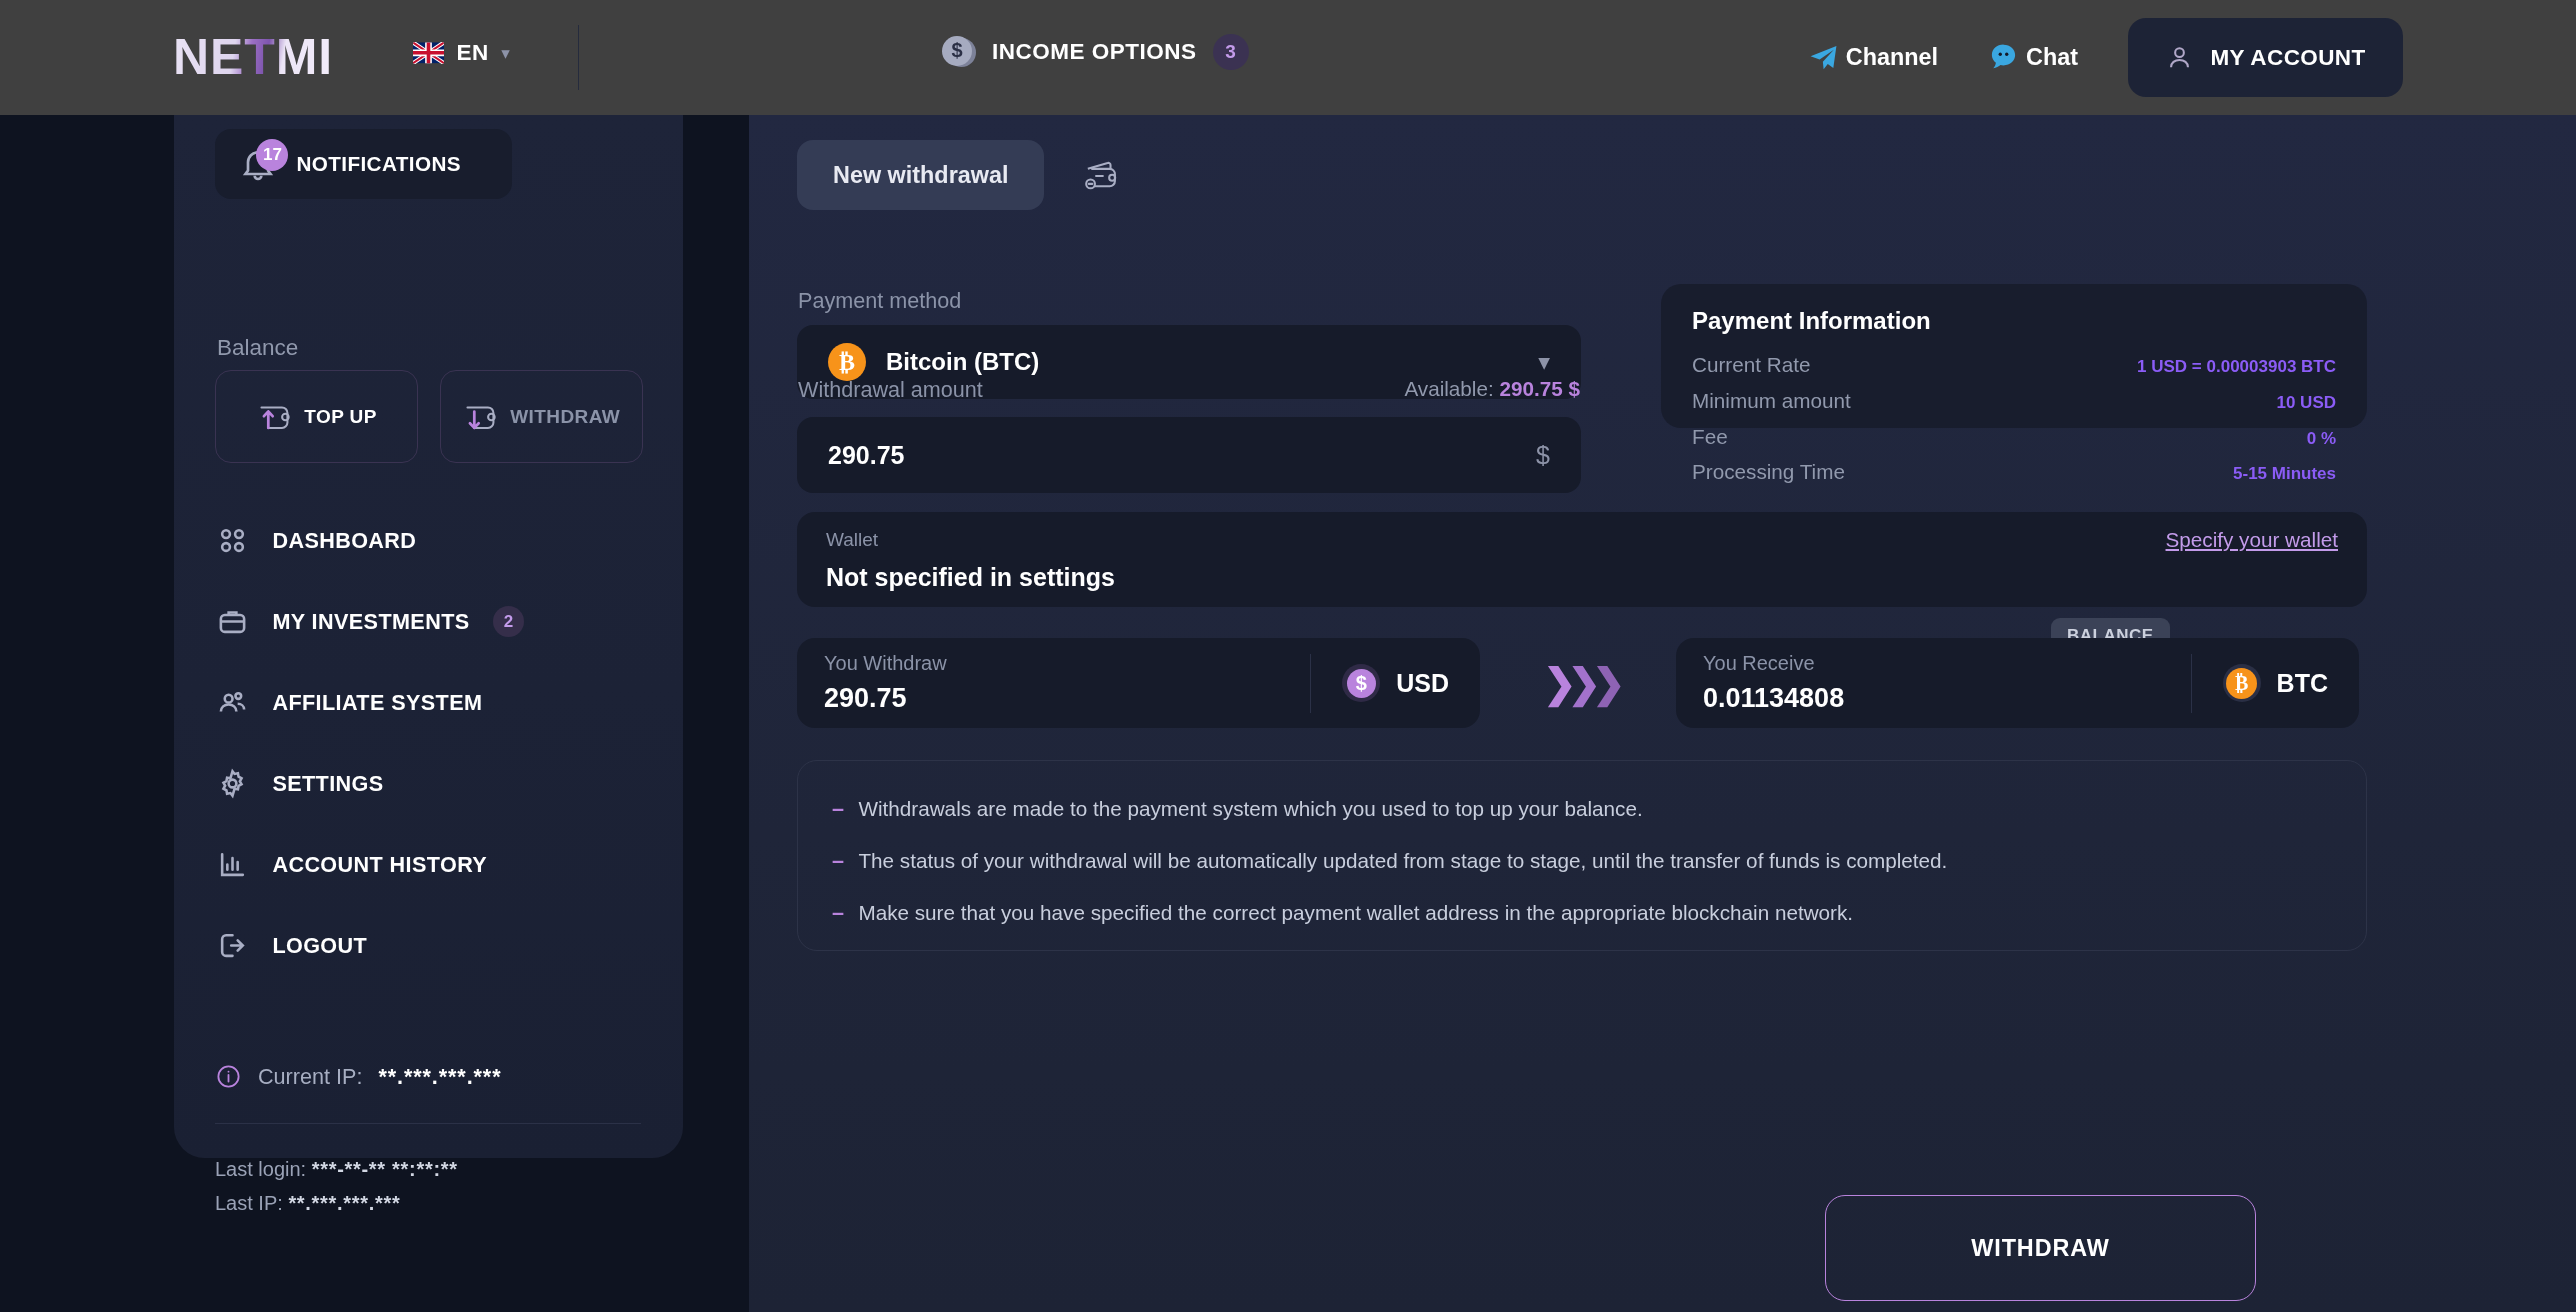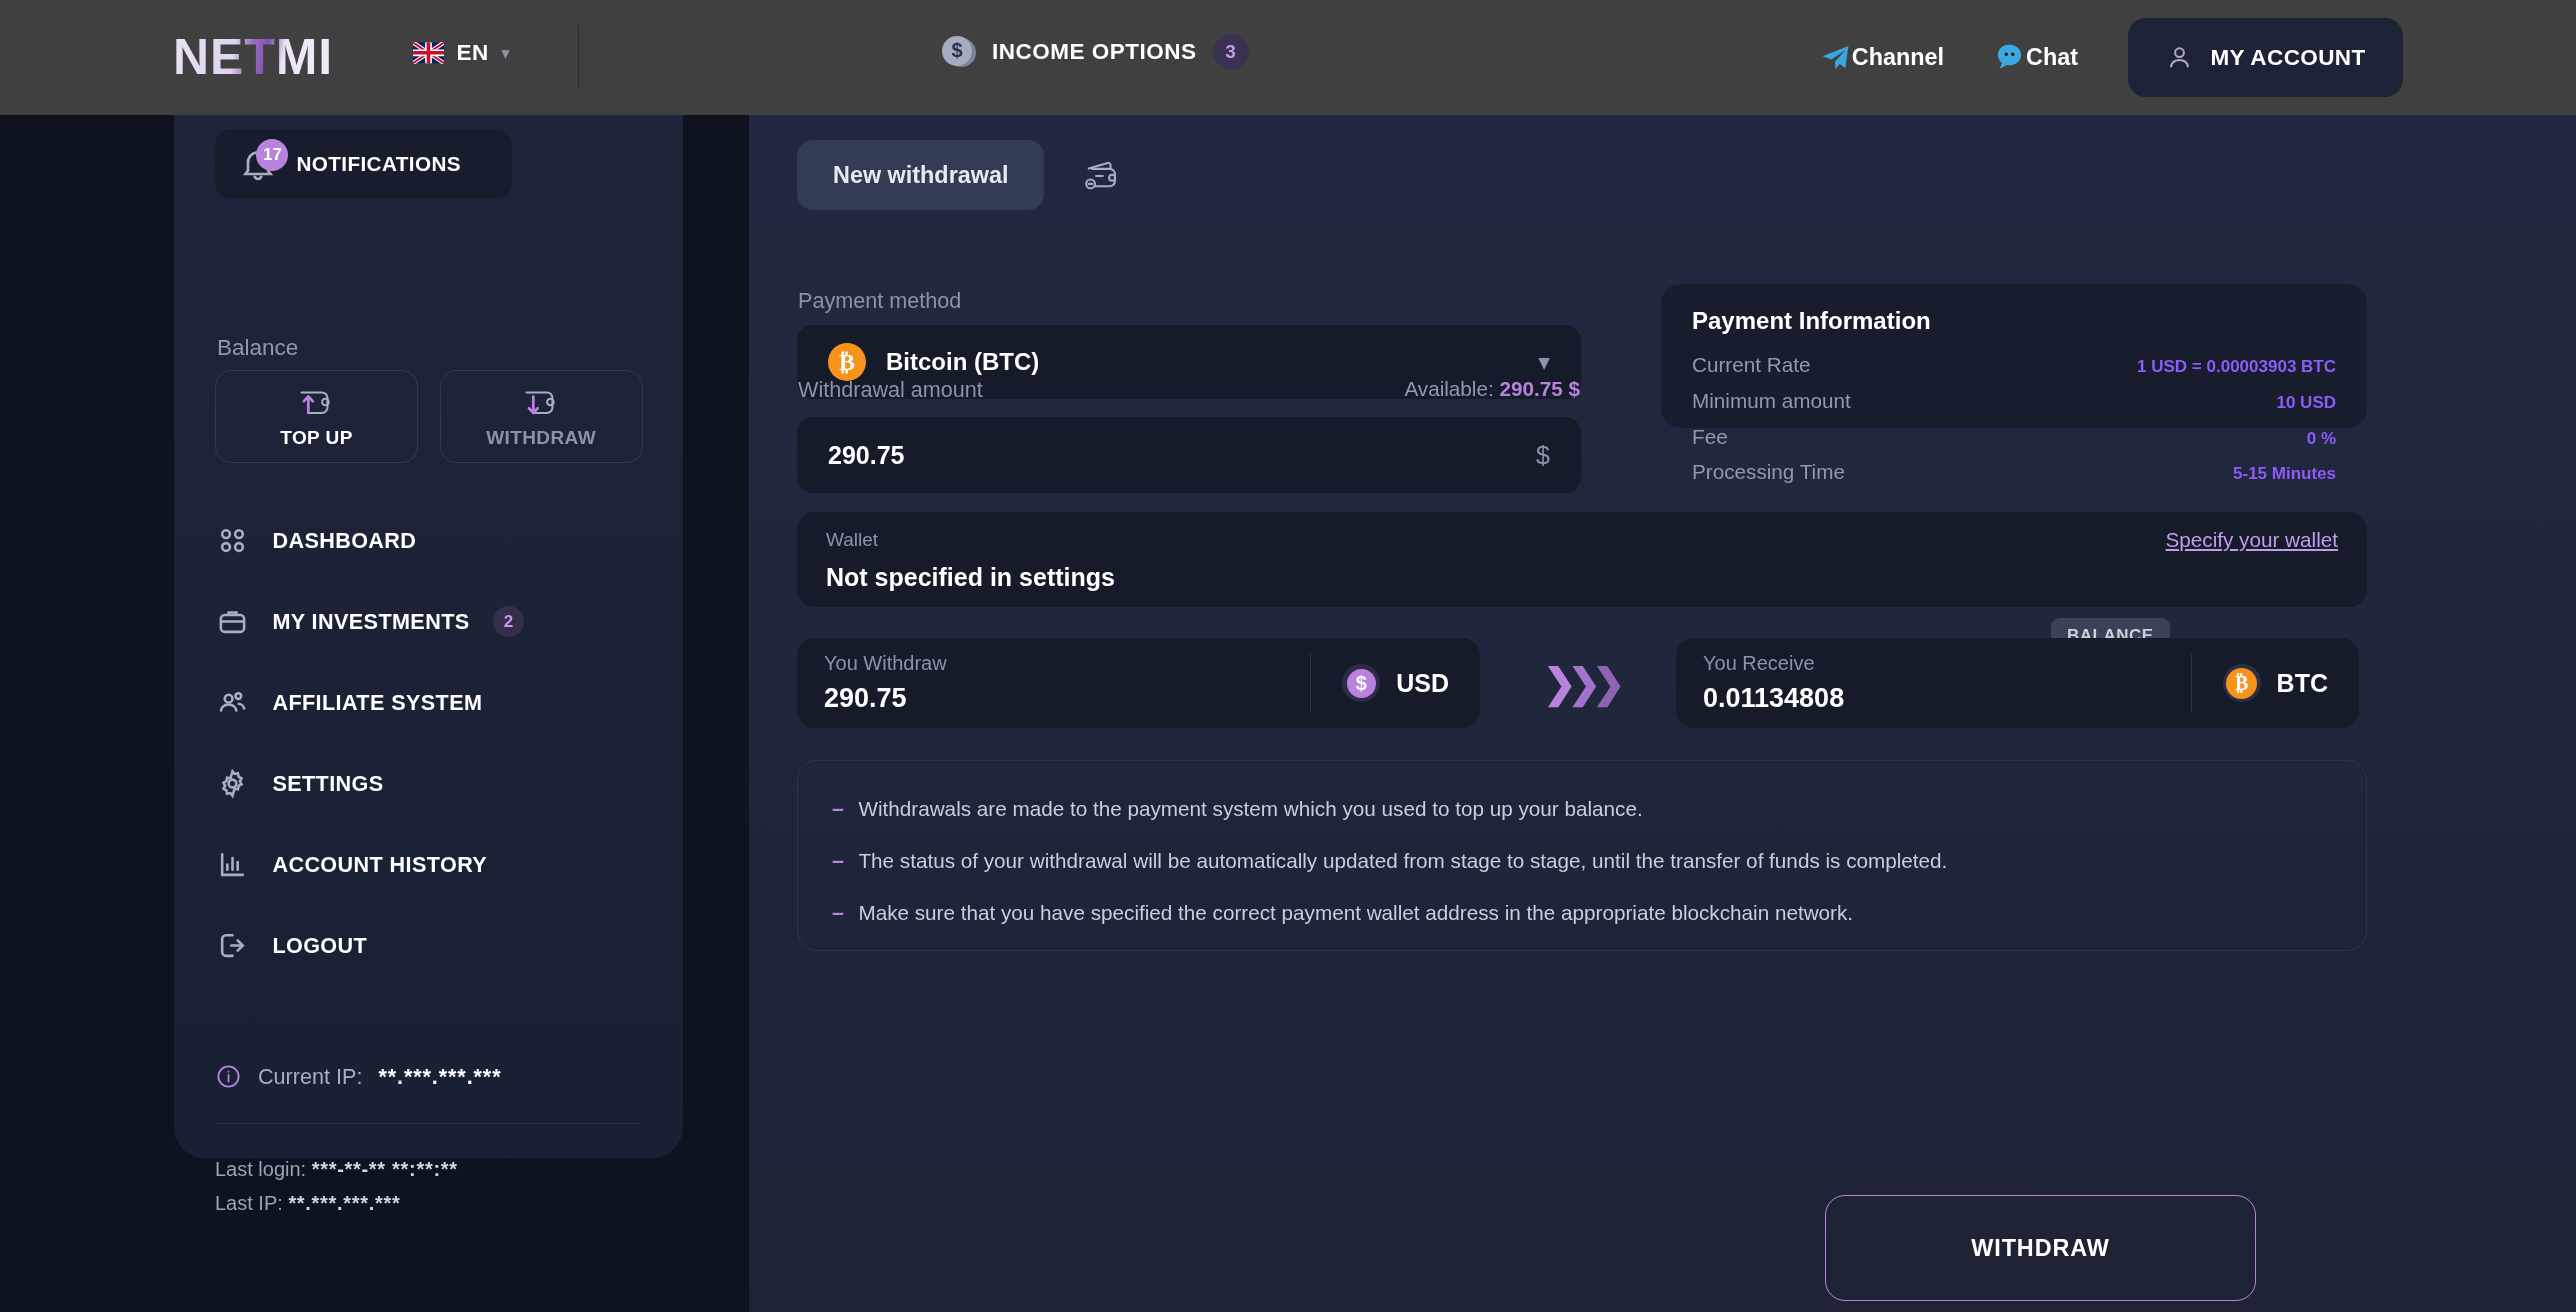--- a/index.html
+++ b/index.html
@@ -54,21 +54,21 @@
   .coin-ic .c2 { position:absolute; left:0; top:0.9px; width:30px; height:30px; border-radius:50%; background:#a6abc0;
                  display:flex; align-items:center; justify-content:center; color:#2b3046; font-weight:800; font-size:20px; }
   .income-label { color:#fff; font-size: 22.5px; font-weight: 700; letter-spacing:0.5px; }
   .badge-round {
     min-width: 36px; height: 36px; border-radius: 50%; background:#3b3252;
     display:flex; align-items:center; justify-content:center;
     color:#c39bea; font-size: 19px; font-weight:700;
   }
 
   .hdr-right { position:absolute; right: 0; top: 0; height:115px; display:flex; align-items:center; }
-  .hdr-link { display:flex; align-items:center; gap:1px; margin-right: 50px; cursor:pointer; }
+  .hdr-link { display:flex; align-items:center; gap:7px; margin-right: 50px; cursor:pointer; }
   .hdr-link .lbl { color:#fff; font-size:23.4px; font-weight:600; }
   .tg-ic { width:31px; height:31px; display:block; }
   .acct-btn {
     width: 275px; height: 79px; border-radius: 18px; background:#1d2336;
     display:flex; align-items:center; justify-content:center; gap:16px;
     margin-right: 173px; cursor:pointer;
   }
   .acct-btn .lbl { color:#fff; font-size:22.5px; font-weight:700; letter-spacing:0.4px; }
 
   
@@ -88,21 +88,21 @@
     position:absolute; left: 18px; top: -5.4px; min-width:32px; height:32px; padding:0 6.3px;
     border-radius: 16px; background:#b983dd; color:#fff; font-size:17px; font-weight:700;
     display:flex; align-items:center; justify-content:center;
   }
   .notif-label { color:#fff; font-size:20.7px; font-weight:700; letter-spacing:0.4px; }
 
   .bal-label { position:absolute; left:43px; top:220px; color:#9199ad; font-size:22.5px; }
   .bal-row { position:absolute; left:41px; top:255px; display:flex; gap:21.6px; }
   .bal-card {
     width: 203px; height: 93px; border:0.9px solid #3a3352; border-radius:16px;
-    display:flex; flex-direction:column; align-items:center; justify-content:center; gap:7.2px; cursor:pointer;
+    display:flex; flex-direction:row; align-items:center; justify-content:center; gap:7.2px; cursor:pointer;
   }
   .bal-card .cap { font-size:19px; font-weight:700; letter-spacing:0.4px; }
   .cap-on { color:#ffffff; }
   .cap-off { color:#8b93a8; }
 
   .navlist { position:absolute; left:41px; top:404px; width:426px; }
   .navitem {
     display:flex; align-items:center; gap:23.4px; height:43px; margin-bottom:38px; cursor:pointer;
   }
   .navitem .ico { width:34px; height:34px; display:flex; align-items:center; justify-content:center; }

